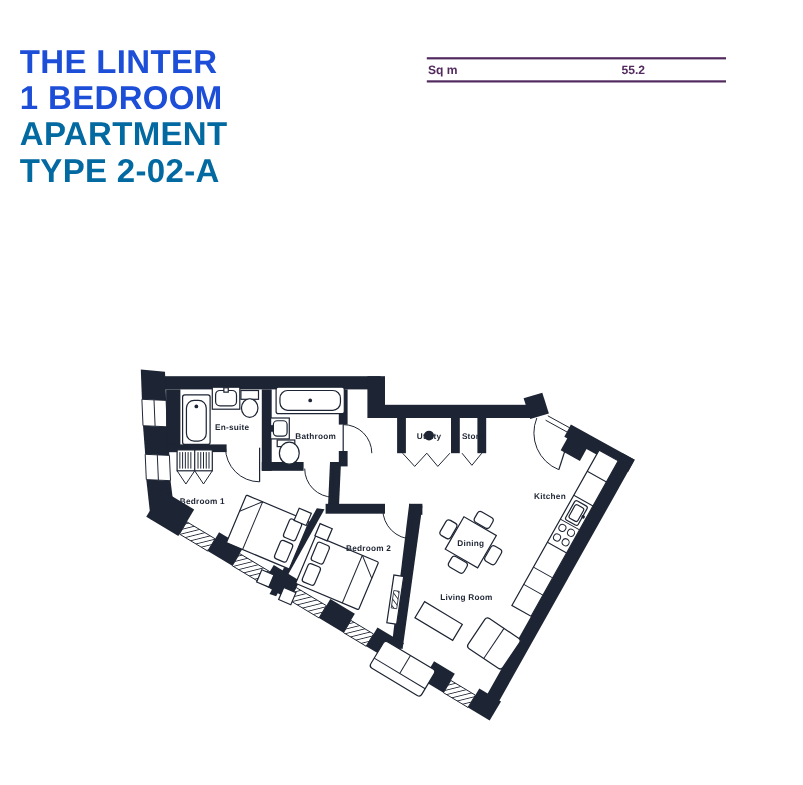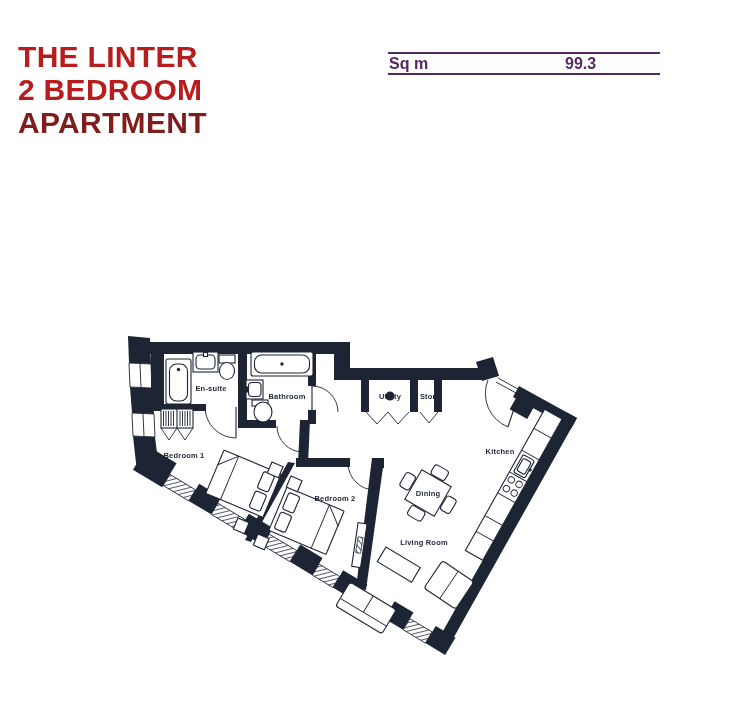--- a/index.html
+++ b/index.html
@@ -1,27 +1,27 @@
 <!DOCTYPE html>
 <html><head>
 <meta charset="utf-8">
 <style>
   html,body{margin:0;padding:0;background:#ffffff;}
   .page{position:relative;width:730px;height:714px;background:#fff;overflow:hidden;
         font-family:"Liberation Sans",sans-serif;}
   
   .header{position:absolute;left:18px;top:40px;line-height:33px;font-weight:bold;
           font-size:30px;letter-spacing:.3px;}
-  .header .t-purple{color:#b91c1c;}
-  .header .t-pink{color:#7f1d1d;}
+  .header .t-purple{color:#1d4ed8;}
+  .header .t-pink{color:#0369a1;}
   
   .area-table{position:absolute;left:388px;top:52px;width:272px;color:#522a5e;
               border-bottom:2px solid #522a5e;}
   .area-row{display:flex;align-items:center;border-top:2px solid #522a5e;height:19px;
-            font-size:16px;font-weight:bold;}
+            font-size:11px;font-weight:bold;}
   .area-row .lbl{margin-left:1px;}
   .area-row .val{position:absolute;left:177px;}
   .area-row{position:relative;}
   
   svg.plan{position:absolute;left:0;top:0;}
   .wall{fill:#1d2433;stroke:none;}
   .fx{fill:#ffffff;stroke:#1d2433;stroke-width:1.1;}
   .ln{fill:none;stroke:#1d2433;stroke-width:1.1;}
   .thin{fill:none;stroke:#1d2433;stroke-width:0.9;}
   .winbox{fill:#ffffff;stroke:#1d2433;stroke-width:0.9;}
@@ -29,28 +29,29 @@
   svg text{font-family:"Liberation Sans",sans-serif;font-weight:bold;font-size:7.5px;
            fill:#1d2433;text-anchor:middle;letter-spacing:.2px;}
 </style>
 </head>
 <body>
 
 <div class="page">
 
   <div class="header">
     <div class="t-purple">THE LINTER</div>
-    <div class="t-purple">2 BEDROOM</div>
+    <div class="t-purple">1 BEDROOM</div>
     <div class="t-pink">APARTMENT</div>
+    <div class="t-pink">TYPE 2-02-A</div>
   </div>
 
   <div class="area-table">
     <div class="area-row">
       <span class="lbl">Sq m</span>
-      <span class="val">99.3</span>
+      <span class="val">55.2</span>
     </div>
   </div>
 
   <svg class="plan" width="730" height="714" viewBox="0 0 730 714">
     <defs>
       <pattern id="hatch" width="4" height="4" patternUnits="userSpaceOnUse" patternTransform="rotate(45)">
         <line x1="0" y1="0" x2="0" y2="4" stroke="#1d2433" stroke-width="1.5"></line>
       </pattern>
     </defs>
 

